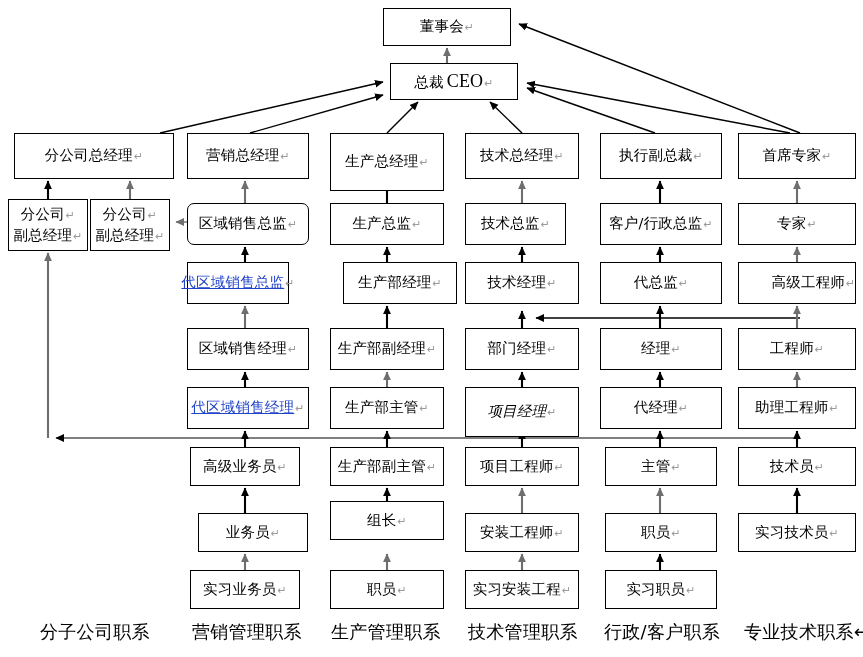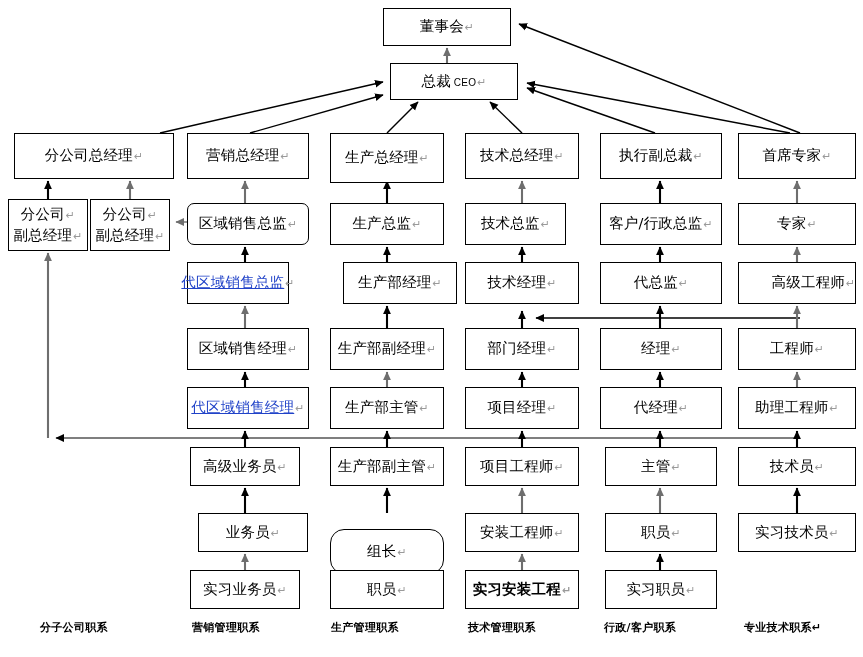--- a/index.html
+++ b/index.html
@@ -51,30 +51,30 @@
   .node.link-style .txt {
     color: #2143c8;
     text-decoration: underline;
     text-decoration-color: #2143c8;
   }
   .node .line2 {
     display: block;
   }
   .col-label {
     position: absolute;
-    font-size: 11px;
-    font-weight: bold;
+    font-size: 18px;
+    font-weight: normal;
     color: #000000;
     white-space: nowrap;
     letter-spacing: 0.3px;
     z-index: 2;
   }
   .latin {
-    font-family: Liberation Sans, sans-serif;
-    font-size: 10px;
+    font-family: Liberation Serif, serif;
+    font-size: 18px;
     padding-left: 3px;
   }
 </style>
 </head>
 <body>
 
 <div id="canvas">
 
   <svg id="edges" viewBox="0 0 863 657">
     <defs>
@@ -190,66 +190,66 @@
       </div>
       <div class="node" style="left: 190px; top: 447px; width: 110px; height: 39px;">
         <div><span class="txt">高级业务员</span><span class="cr">↵</span></div>
       </div>
       <div class="node" style="left: 190px; top: 513px; width: 110px; height: 39px; margin-left: 8px;">
         <div><span class="txt">业务员</span><span class="cr">↵</span></div>
       </div>
       <div class="node" style="left: 190px; top: 570px; width: 110px; height: 39px;">
         <div><span class="txt">实习业务员</span><span class="cr">↵</span></div>
       </div>
-      <div class="node" style="left: 330px; top: 133px; width: 114px; height: 50px;">
+      <div class="node" style="left: 330px; top: 133px; width: 114px; height: 58px;">
         <div><span class="txt">生产总经理</span><span class="cr">↵</span></div>
       </div>
       <div class="node" style="left: 330px; top: 203px; width: 114px; height: 42px;">
         <div><span class="txt">生产总监</span><span class="cr">↵</span></div>
       </div>
       <div class="node" style="left: 343px; top: 262px; width: 114px; height: 42px;">
         <div><span class="txt">生产部经理</span><span class="cr">↵</span></div>
       </div>
       <div class="node" style="left: 330px; top: 328px; width: 114px; height: 42px;">
         <div><span class="txt">生产部副经理</span><span class="cr">↵</span></div>
       </div>
       <div class="node" style="left: 330px; top: 387px; width: 114px; height: 42px;">
         <div><span class="txt">生产部主管</span><span class="cr">↵</span></div>
       </div>
       <div class="node" style="left: 330px; top: 447px; width: 114px; height: 39px;">
         <div><span class="txt">生产部副主管</span><span class="cr">↵</span></div>
       </div>
-      <div class="node" style="left: 330px; top: 529px; width: 114px; height: 45px; border-radius: 14px;">
+      <div class="node" style="left: 330px; top: 501px; width: 114px; height: 39px;">
         <div><span class="txt">组长</span><span class="cr">↵</span></div>
       </div>
       <div class="node" style="left: 330px; top: 570px; width: 114px; height: 39px;">
         <div><span class="txt">职员</span><span class="cr">↵</span></div>
       </div>
       <div class="node" style="left: 465px; top: 133px; width: 114px; height: 46px;">
         <div><span class="txt">技术总经理</span><span class="cr">↵</span></div>
       </div>
       <div class="node" style="left: 465px; top: 203px; width: 101px; height: 42px;">
         <div><span class="txt">技术总监</span><span class="cr">↵</span></div>
       </div>
       <div class="node" style="left: 465px; top: 262px; width: 114px; height: 42px;">
         <div><span class="txt">技术经理</span><span class="cr">↵</span></div>
       </div>
       <div class="node" style="left: 465px; top: 328px; width: 114px; height: 42px;">
         <div><span class="txt">部门经理</span><span class="cr">↵</span></div>
       </div>
-      <div class="node" style="left: 465px; top: 387px; width: 114px; height: 42px;">
+      <div class="node" style="left: 465px; top: 387px; width: 114px; height: 50px; font-style: italic;">
         <div><span class="txt">项目经理</span><span class="cr">↵</span></div>
       </div>
       <div class="node" style="left: 465px; top: 447px; width: 114px; height: 39px;">
         <div><span class="txt">项目工程师</span><span class="cr">↵</span></div>
       </div>
       <div class="node" style="left: 465px; top: 513px; width: 114px; height: 39px;">
         <div><span class="txt">安装工程师</span><span class="cr">↵</span></div>
       </div>
-      <div class="node" style="left: 465px; top: 570px; width: 114px; height: 39px; font-weight: bold;">
+      <div class="node" style="left: 465px; top: 570px; width: 114px; height: 39px;">
         <div><span class="txt">实习安装工程</span><span class="cr">↵</span></div>
       </div>
       <div class="node" style="left: 600px; top: 133px; width: 122px; height: 46px;">
         <div><span class="txt">执行副总裁</span><span class="cr">↵</span></div>
       </div>
       <div class="node" style="left: 600px; top: 203px; width: 122px; height: 42px;">
         <div><span class="txt">客户/行政总监</span><span class="cr">↵</span></div>
       </div>
       <div class="node" style="left: 600px; top: 262px; width: 122px; height: 42px;">
         <div><span class="txt">代总监</span><span class="cr">↵</span></div>

